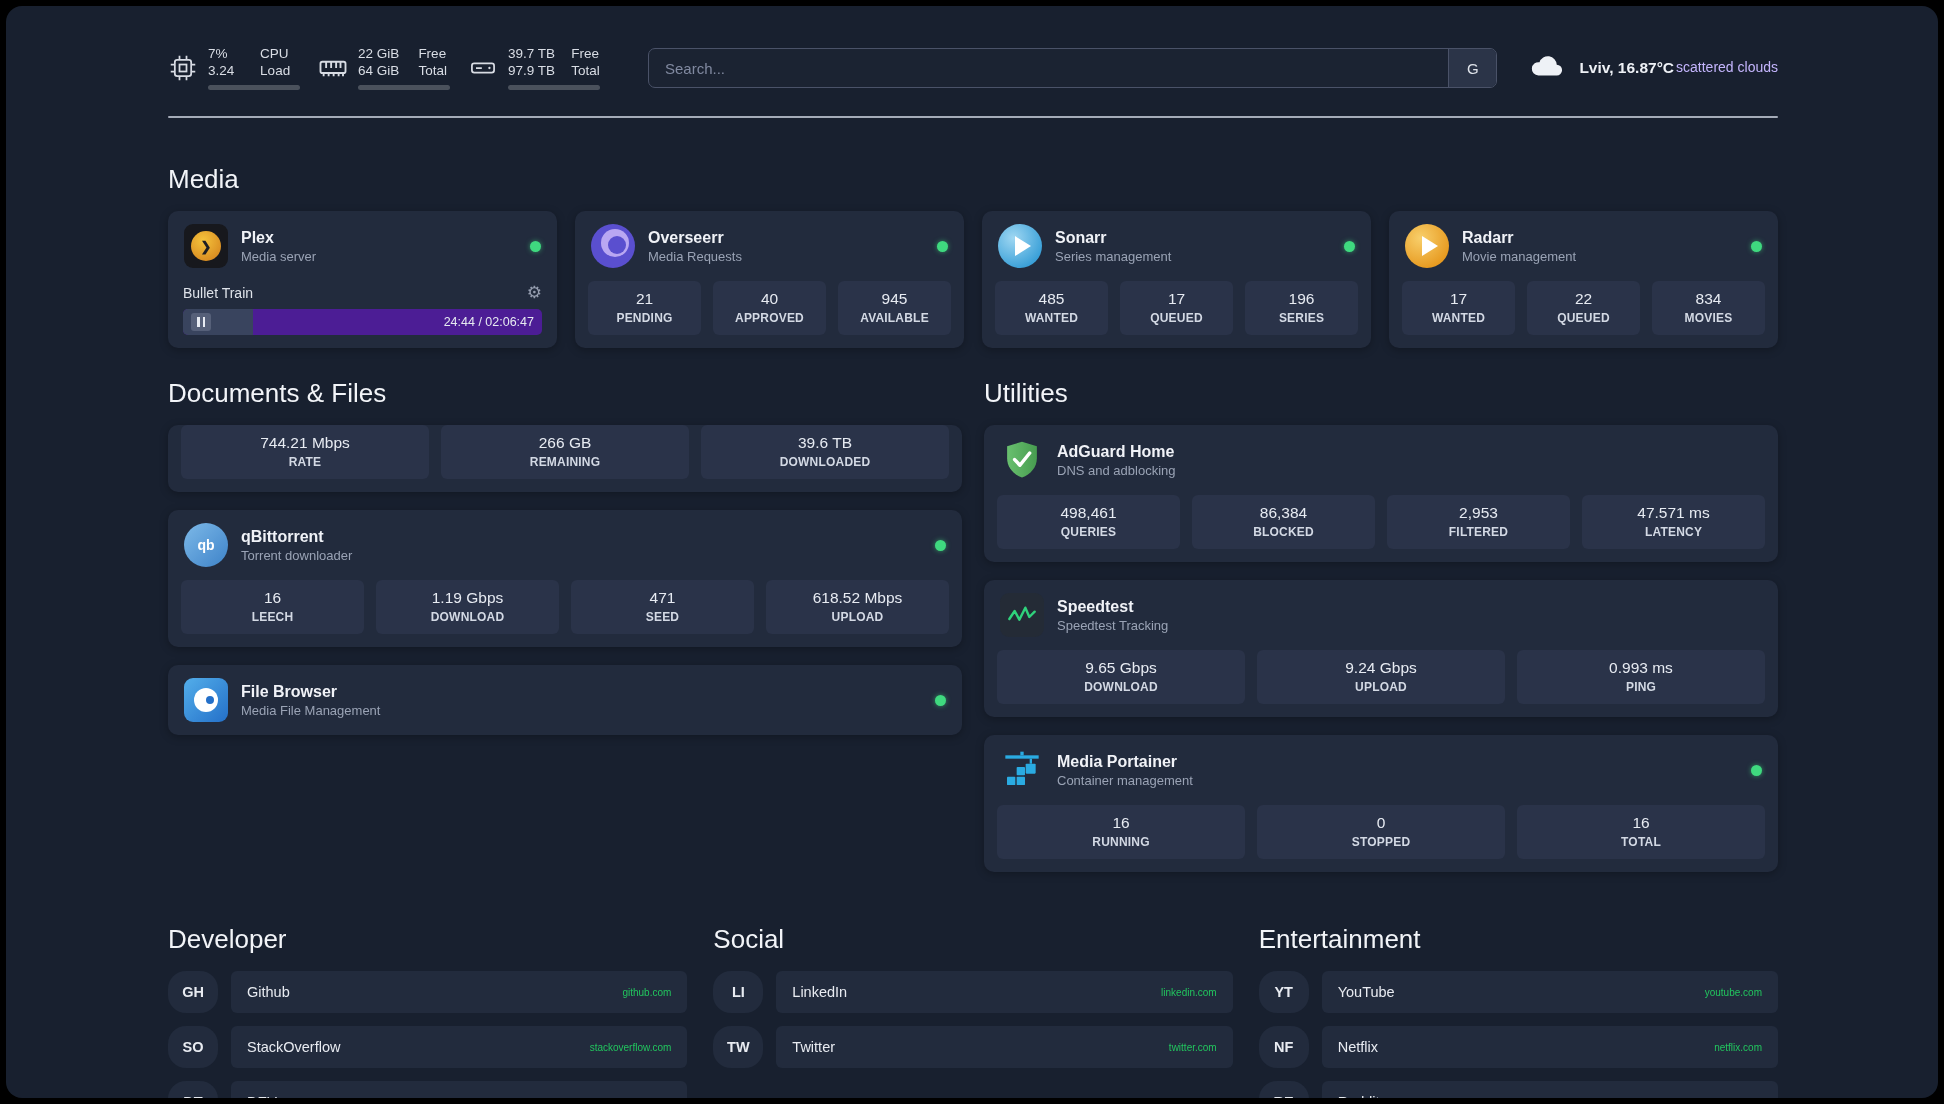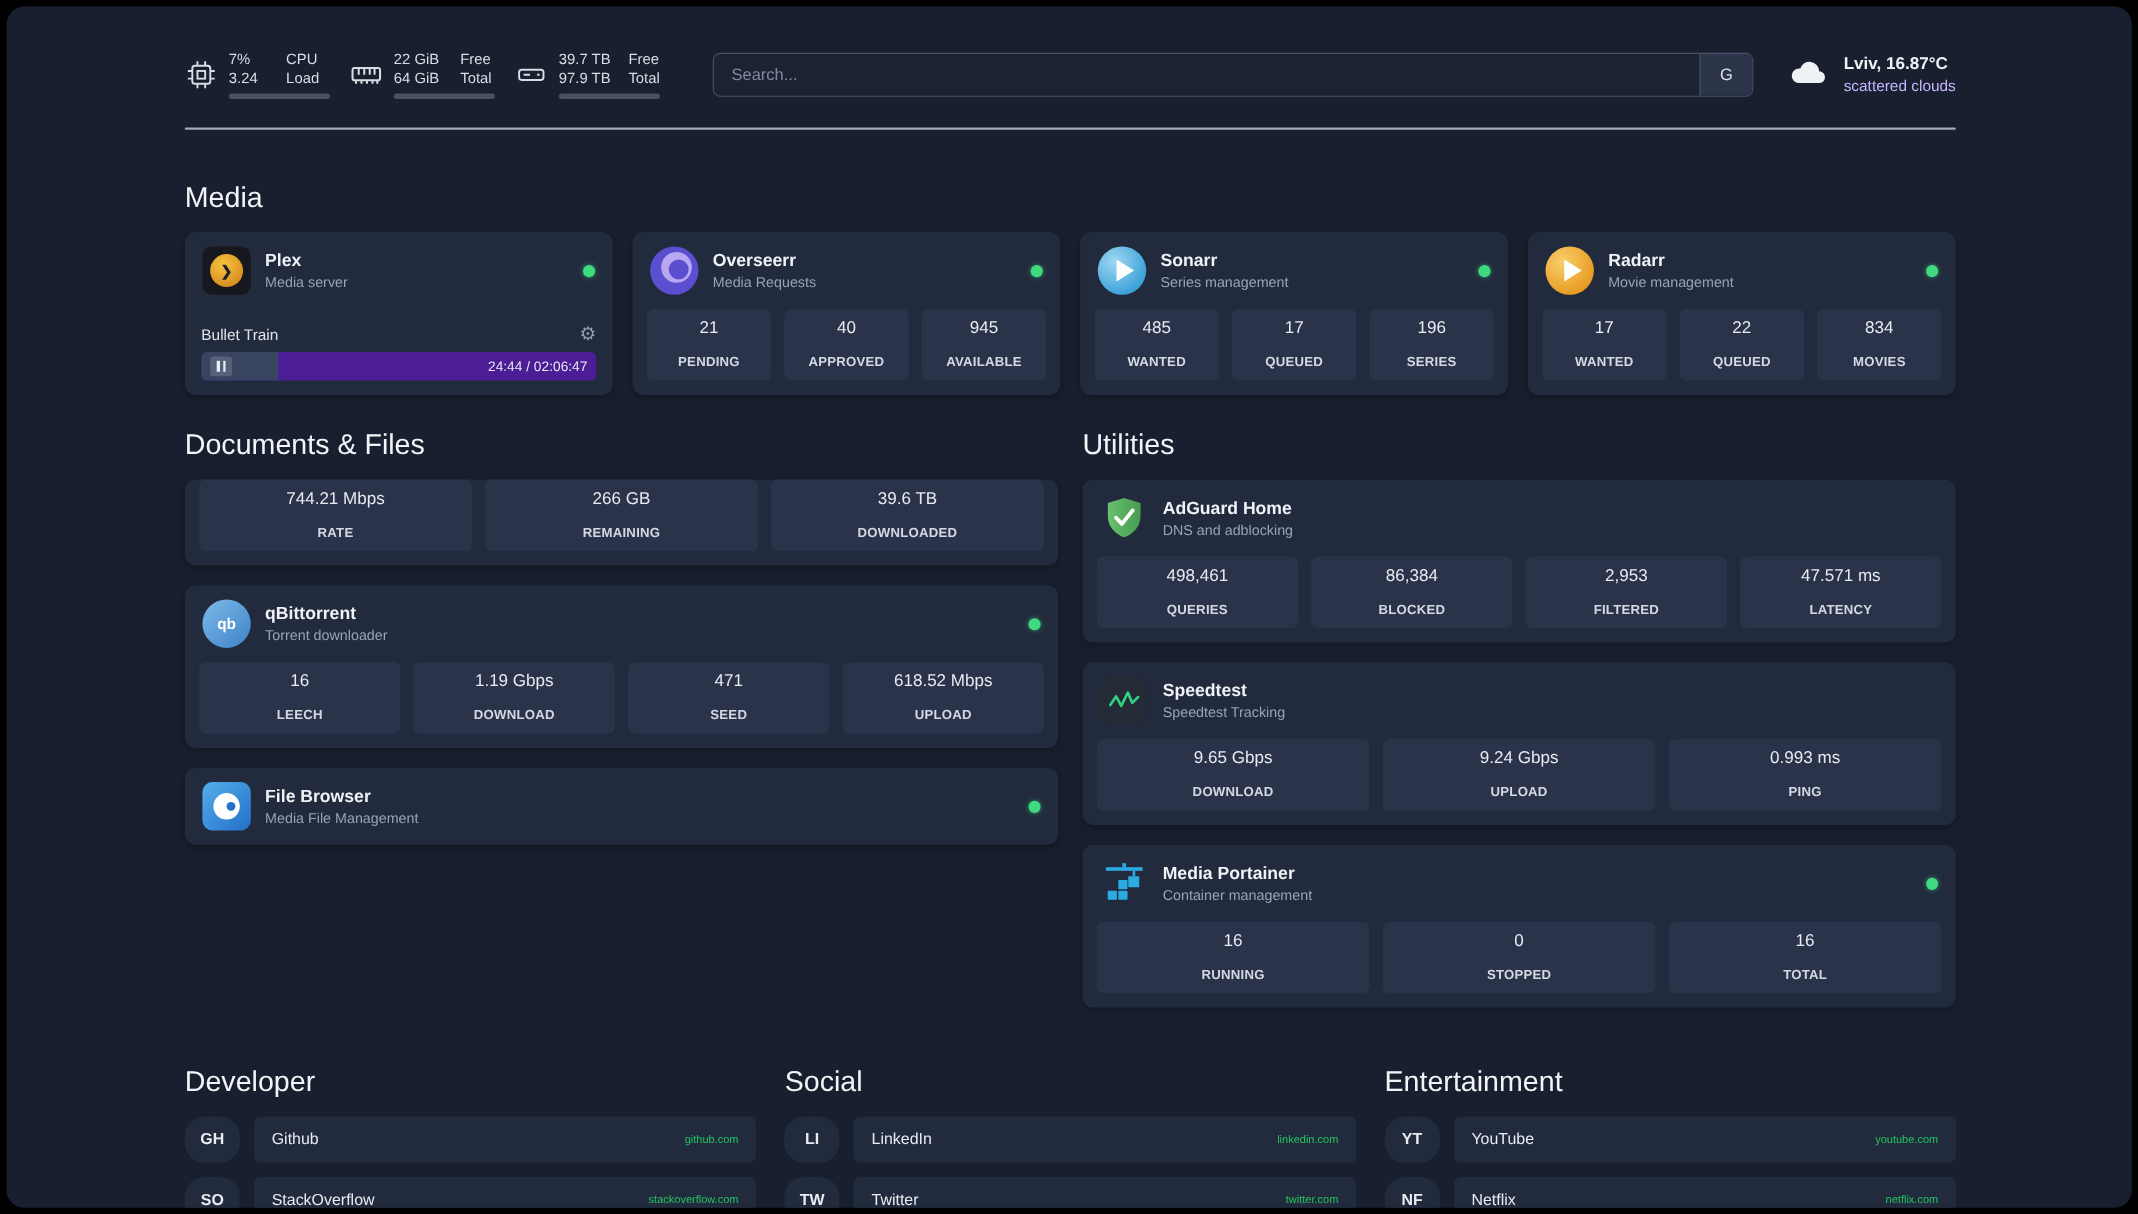--- a/index.html
+++ b/index.html
@@ -18,21 +18,21 @@
   .metric-fill { height:100%; background:#dfe3ea; border-radius:3px; }
 
   .searchbox { flex:1; display:flex; align-items:stretch; height:40px; margin:0 30px;
     background:#1b2332; border:1px solid #4a5268; border-radius:7px; overflow:hidden; }
   .searchbox input { flex:1; background:transparent; border:none; outline:none; color:#fef9c3; font-size:15px; padding:0 16px; font-family:"Liberation Sans",sans-serif; }
   .searchbox input::placeholder { color:#8089a0; }
   .search-engine { width:48px; background:#2b3448; border-left:1px solid #4a5268; color:#dfe3ea;
     display:flex; align-items:center; justify-content:center; font-size:15px; cursor:pointer; }
 
   .weather { display:flex; align-items:center; gap:14px; }
-  .weather-text { display:flex; flex-direction:column; gap:2px; }
+  .weather-text { display:flex; flex-direction:row; gap:2px; }
   .weather-loc { font-size:15.5px; color:#eef1f6; font-weight:600; }
   .weather-cond { font-size:14px; color:#c4b5fd; }
 
   .divider { margin-top:26px; height:2px; background:#c8cedb; opacity:.8; border-radius:1px; }
 
   
   .section-title { font-size:26px; font-weight:500; color:#f2f4f8; margin-bottom:16px; }
   .media-section { margin-top:46px; }
   .grid-4 { display:grid; grid-template-columns:repeat(4, 1fr); gap:18px; }
 
@@ -40,21 +40,21 @@
   .card-header { display:flex; align-items:center; gap:13px; padding:13px 16px; }
   .app-icon { width:44px; height:44px; flex:none; display:flex; align-items:center; justify-content:center; border-radius:9px; }
   .app-meta { display:flex; flex-direction:column; gap:2px; min-width:0; }
   .app-name { font-size:16px; font-weight:600; color:#f0f2f7; white-space:nowrap; }
   .app-desc { font-size:13px; color:#9aa3b5; white-space:nowrap; }
   .status-dot { width:11px; height:11px; border-radius:50%; background:#3fd97f; margin-left:auto; flex:none; box-shadow:0 0 5px rgba(63,217,127,.6); }
 
   .stats-row { display:flex; gap:12px; padding:0 13px 13px; margin-top:auto; }
   .stat { flex:1; background:#2a3349; border-radius:6px; text-align:center; padding:9px 4px 10px; }
   .stat-value { font-size:15.5px; color:#e7ebf2; }
-  .stat-label { font-size:12px; font-weight:700; color:#d3d9e4; margin-top:14px; letter-spacing:.2px; }
+  .stat-label { font-size:12px; font-weight:700; color:#d3d9e4; margin-top:3px; letter-spacing:.2px; }
 
   
   .player { padding:0 15px 13px; margin-top:auto; }
   .player-top { display:flex; align-items:center; justify-content:space-between; font-size:14px; color:#dfe3ea; margin-bottom:8px; }
   .gear { color:#959daf; font-size:17px; cursor:pointer; line-height:1; }
   .player-bar { position:relative; height:26px; background:#4c1d95; border-radius:5px; display:flex; align-items:center; padding:0 8px; overflow:hidden; cursor:pointer; }
   .player-fill { position:absolute; left:0; top:0; bottom:0; background:#39445e; }
   .pause-chip { position:relative; display:flex; gap:3px; background:#566079; border-radius:3px; padding:4px 6px; align-items:center; cursor:pointer; }
   .pause-chip i { display:block; width:2.5px; height:10px; background:#e8ecf3; }
   .player-time { position:relative; margin-left:auto; font-size:12.5px; color:#e6eaf1; }

